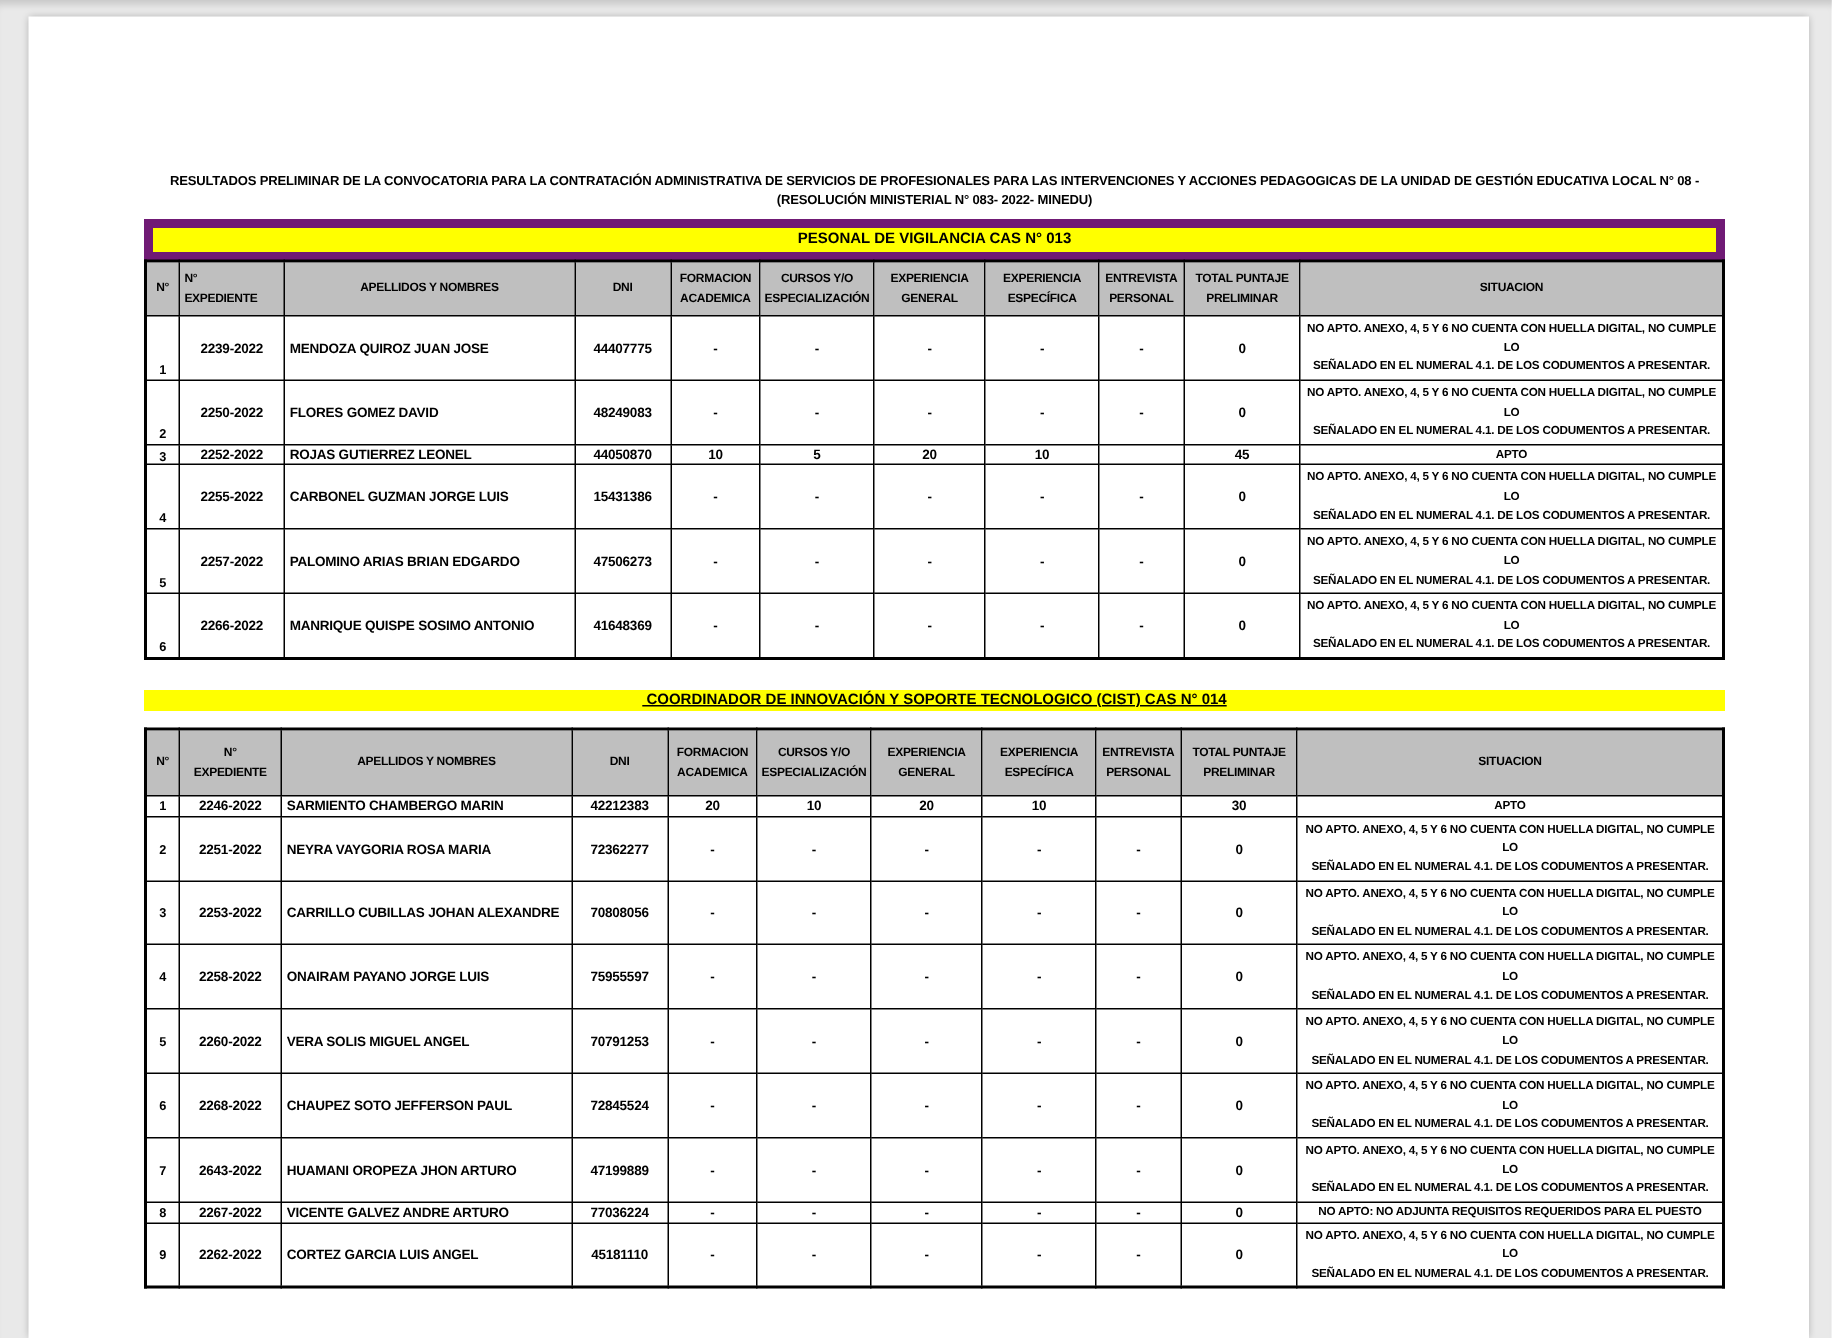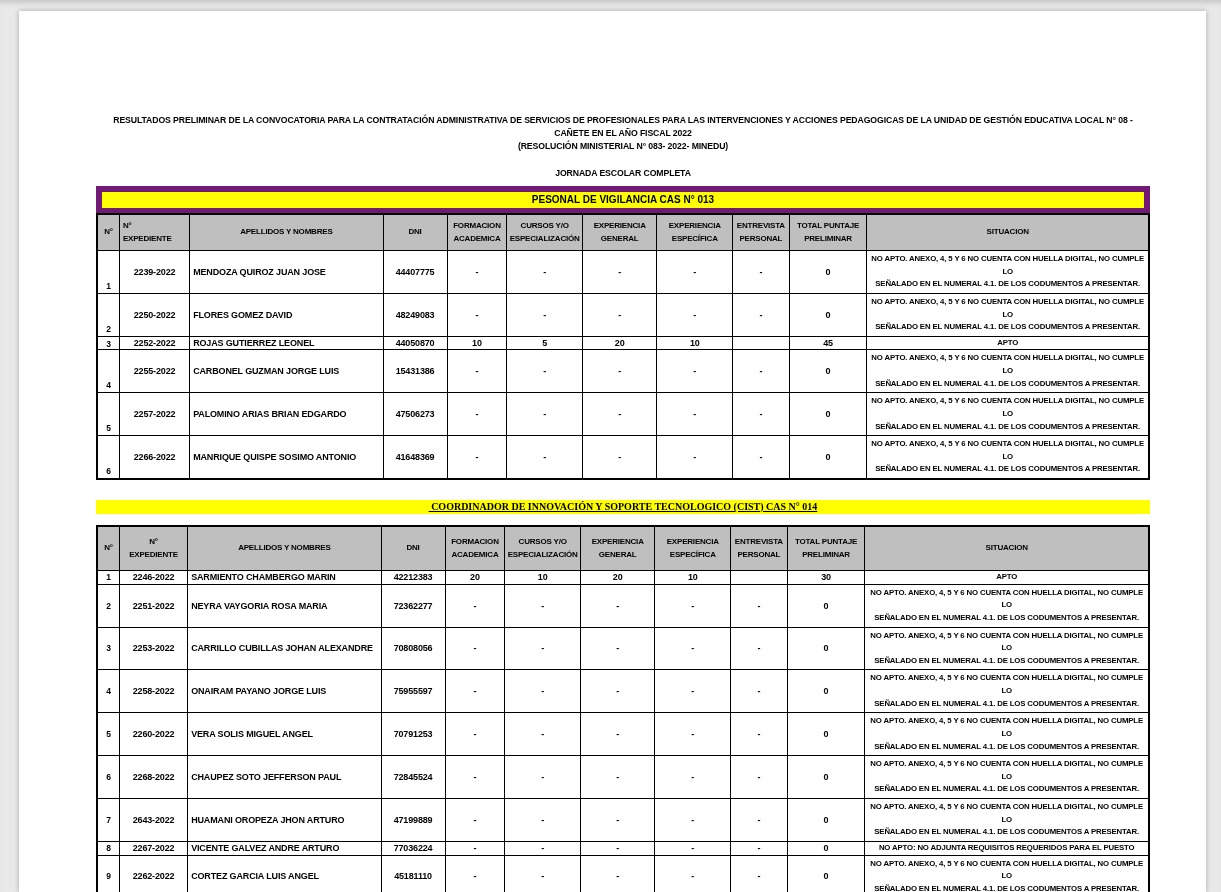--- a/index.html
+++ b/index.html
@@ -34,21 +34,21 @@
   .table-section{position:relative;}
   .banner{
     background:#ffff00;
     text-align:center;font-weight:bold;font-size:10px;
     height:16px;line-height:16px;
   }
   .banner-text{white-space:pre;}
   .banner-bordered{border:6px solid #701a75;}
   .section-0 .banner{margin-top:6px;}
   .section-0 table{margin-top:-1px;}
-  .section-1 .banner{margin-top:20px;height:14px;line-height:14px;font-family:Liberation Serif, serif;}
+  .section-1 .banner{margin-top:20px;height:14px;line-height:14px;}
   .section-1 table{margin-top:11px;}
   .underlined{text-decoration:underline;}
 
   table{
     width:100%;
     border-collapse:collapse;
     table-layout:fixed;
     border:2px solid #000;
   }
   th,td{border:1px solid #000;overflow:hidden;}
@@ -89,25 +89,23 @@
 </style>
 </head>
 <body>
 
 <div class="viewport">
   <div class="page">
     <div class="content">
 
       <div class="doc-title">
         <div class="title-line">RESULTADOS PRELIMINAR DE LA CONVOCATORIA PARA LA CONTRATACIÓN ADMINISTRATIVA DE SERVICIOS DE PROFESIONALES PARA LAS INTERVENCIONES Y ACCIONES PEDAGOGICAS DE LA UNIDAD DE GESTIÓN EDUCATIVA LOCAL N° 08 -</div>
-        <div class="title-line">CAÑETE EN EL AÑO FISCAL 2022</div>
         <div class="title-line">(RESOLUCIÓN MINISTERIAL N° 083- 2022- MINEDU)</div>
       </div>
 
-      <div class="title-line subtitle">JORNADA ESCOLAR COMPLETA</div>
 
       <section class="table-section section-0">
         <div class="banner banner-bordered">
           <span class="banner-text">PESONAL DE VIGILANCIA CAS N° 013</span>
         </div>
         <table id="table-0">
           <thead>
             <tr>
                 <th class="c-num">N°</th>
                 <th class="c-expediente">N°

